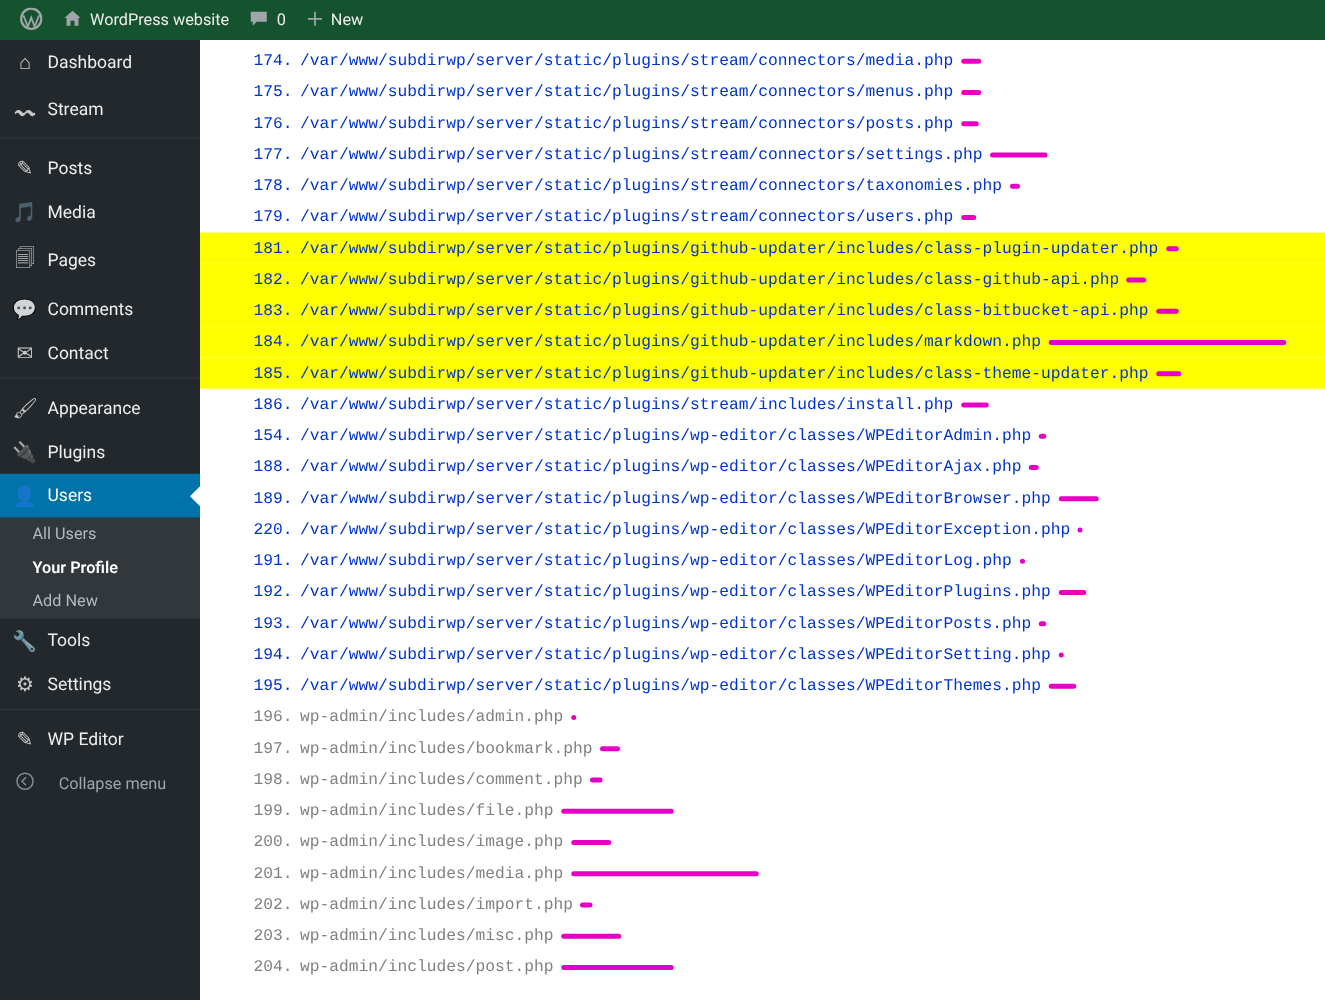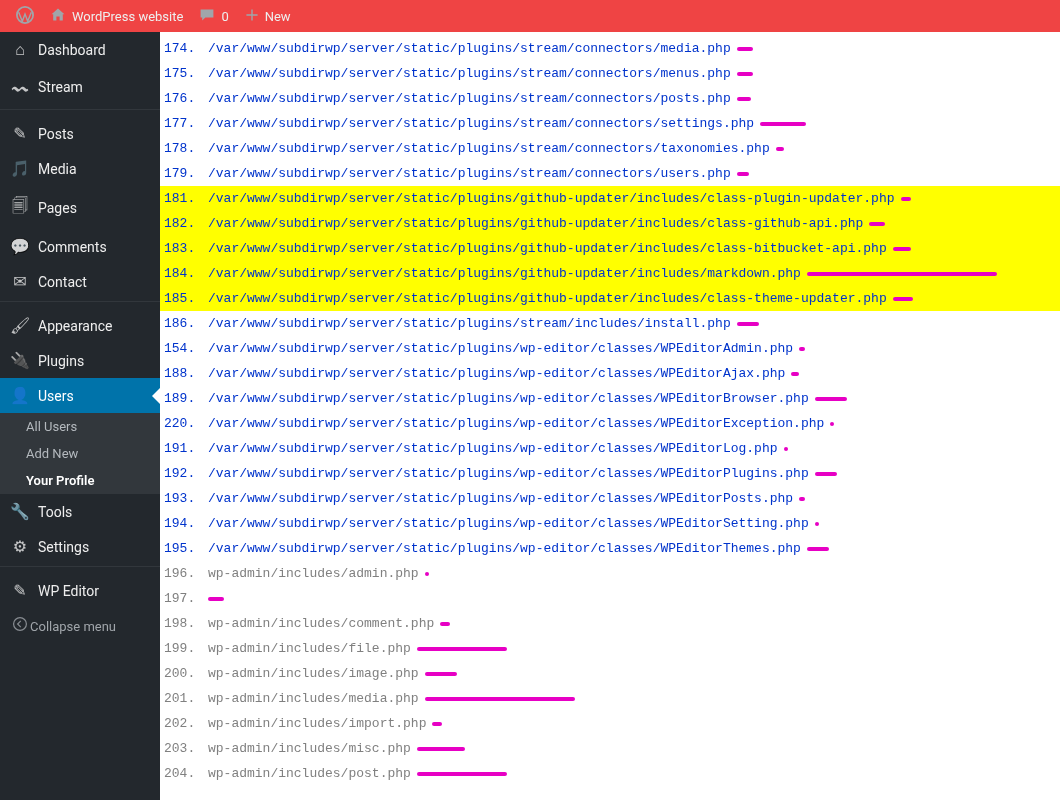--- a/index.html
+++ b/index.html
@@ -1,41 +1,41 @@
 <!DOCTYPE html>
 <html><head>
 <meta charset="utf-8">
 <style>
   * { box-sizing: border-box; margin: 0; padding: 0; }
   html, body { width: 1060px; height: 800px; font-family: -apple-system, BlinkMacSystemFont, "Segoe UI", Roboto, sans-serif; font-size: 13px; background: #fff; overflow: hidden; }
 
   
-  #adminbar { position: absolute; top:0; left:0; right:0; height:32px; background:#ef4444; color:#a0a5aa; display:flex; align-items:center; padding:0 8px; z-index:1000; }
+  #adminbar { position: absolute; top:0; left:0; right:0; height:32px; background:#14532d; color:#a0a5aa; display:flex; align-items:center; padding:0 8px; z-index:1000; }
   #adminbar .ab-item { display:flex; align-items:center; gap:6px; padding:0 8px; height:32px; color:#eee; cursor:pointer; }
   #adminbar .ab-item .icon { font-size:16px; line-height:1; }
   #adminbar .ab-item span.lbl { font-size:13px; }
 
   
   #sidebar { position:absolute; top:32px; left:0; bottom:0; width:160px; background:#23282d; color:#eee; overflow:hidden; }
   .menu-item { display:flex; align-items:center; gap:8px; padding:8px 10px; color:#eee; cursor:pointer; font-size:14px; }
   .menu-item.current { background:#0073aa; color:#fff; position:relative; }
   .menu-item.current::after { content:""; position:absolute; right:-0px; top:50%; transform:translateY(-50%); border:8px solid transparent; border-right-color:#fff; }
   .menu-sep { height:5px; margin:2px 0; border-top:1px solid #32373c; }
   .menu-icon { width:20px; text-align:center; font-size:16px; opacity:.8; }
   .submenu { background:#32373c; }
   .submenu .sub-item { display:block; padding:6px 12px 6px 14px; color:#b4b9be; cursor:pointer; font-size:13px;margin-left:12px; }
   .submenu .sub-item.current { color:#fff; font-weight:600; }
-  #collapse { display:flex; align-items:center; gap:0; padding:8px 10px; color:#a0a5aa; cursor:pointer; font-size:13px; }
+  #collapse { display:flex; align-items:center; gap:17px; padding:8px 10px; color:#a0a5aa; cursor:pointer; font-size:13px; }
 
   
   #content { position:absolute; top:32px; left:160px; right:0; bottom:0; background:#fff; padding:4px 0 0 0; overflow:hidden; }
   ol.entries { list-style:none; font-family: "Courier New", monospace; font-size:13px; }
   ol.entries li.row { display:flex; align-items:center; padding:1px 0 1px 4px; line-height:23px; height:25px; white-space:nowrap; }
   ol.entries li.row.hl { background:#ffff00; }
-  .num { width:44px; text-align:left; padding-right:6px; }
+  .num { width:44px; text-align:right; padding-right:6px;margin-left:32px; }
   .num::after { content:"."; }
   .path { padding-right:6px; }
   .blue .num, .blue .path { color:#0033cc; }
   .grey .num, .grey .path { color:#808080; }
   .bar { display:inline-block; height:4px; border-radius:2px; background:#e700c4; vertical-align:middle; }
 </style>
 </head>
 <body>
 
 <div id="adminbar">
@@ -111,22 +111,22 @@
     <div class="menu-item">
       <span class="menu-icon">🔌</span>
       <span>Plugins</span>
     </div>
     <div class="menu-item current">
       <span class="menu-icon">👤</span>
       <span>Users</span>
     </div>
     <div class="submenu">
       <a class="sub-item">All Users</a>
+      <a class="sub-item current">Your Profile</a>
       <a class="sub-item">Add New</a>
-      <a class="sub-item current">Your Profile</a>
     </div>
     <div class="menu-item">
       <span class="menu-icon">🔧</span>
       <span>Tools</span>
     </div>
     <div class="menu-item">
       <span class="menu-icon">⚙</span>
       <span>Settings</span>
     </div>
     <div class="menu-sep"></div>
@@ -250,20 +250,21 @@
         <span class="path">/var/www/subdirwp/server/static/plugins/wp-editor/classes/WPEditorThemes.php</span>
         <span class="bar" style="width: 22px;"></span>
       </li>
       <li class="row grey">
         <span class="num">196</span> 
         <span class="path">wp-admin/includes/admin.php</span>
         <span class="bar" style="width: 4px;"></span>
       </li>
       <li class="row grey">
         <span class="num">197</span> 
+        <span class="path">wp-admin/includes/bookmark.php</span>
         <span class="bar" style="width: 16px;"></span>
       </li>
       <li class="row grey">
         <span class="num">198</span> 
         <span class="path">wp-admin/includes/comment.php</span>
         <span class="bar" style="width: 10px;"></span>
       </li>
       <li class="row grey">
         <span class="num">199</span> 
         <span class="path">wp-admin/includes/file.php</span>

